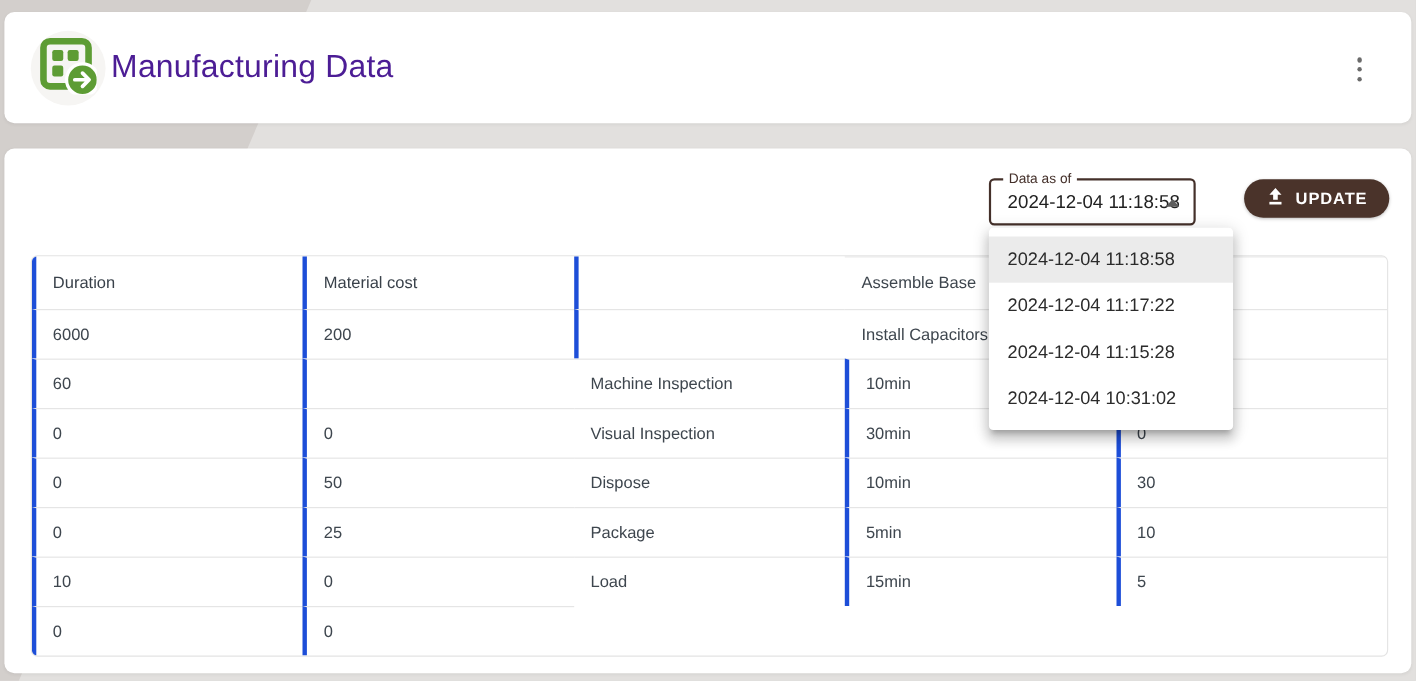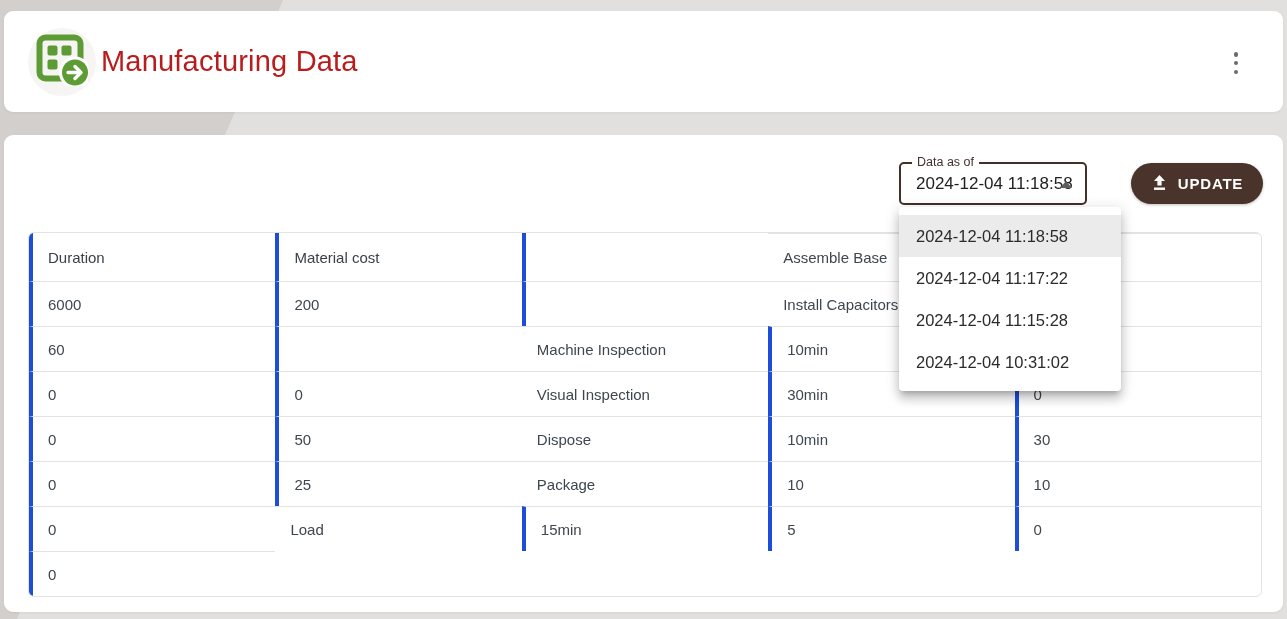--- a/index.html
+++ b/index.html
@@ -19,21 +19,21 @@
   }
   .header-card { top:11px; height:101px; display:flex; align-items:center; }
   .content-card { top:135px; height:477px; }
 
   .icon-bubble {
     position:absolute; left:24px; top:17px; width:68px; height:68px;
     border-radius:50%; background:#f6f5f3; display:flex; align-items:center; justify-content:center;
   }
   .page-title {
     position:absolute; left:97px; top:0; height:101px; display:flex; align-items:center;
-    font-size:29px; font-weight:300; color:#b91c1c; letter-spacing:0.2px;
+    font-size:29px; font-weight:300; color:#4c1d95; letter-spacing:0.2px;
   }
   .kebab {
     position:absolute; right:37px; top:41px; width:20px; height:22px;
     display:flex; flex-direction:column; align-items:center; justify-content:space-between; cursor:pointer;
   }
   .kebab i { width:4.5px; height:4.5px; border-radius:50%; background:#6b6b6b; }
 
   
   .select-box {
     position:absolute; left:899px; top:162px; width:188px; height:43px;
@@ -47,21 +47,21 @@
     position:absolute; left:15px; top:0; height:39px; display:flex; align-items:center;
     font-size:17px; color:#222222;
   }
   .chevron-up {
     position:absolute; right:13px; top:17px; width:0; height:0;
     border-left:6px solid transparent; border-right:6px solid transparent;
     border-bottom:7px solid #5e5e5e;
   }
 
   .update-btn {
-    position:absolute; left:1131px; top:163px; width:132px; height:41px;
+    position:absolute; left:1131px; top:163px; width:132px; height:35px;
     border:none; border-radius:20.5px; background:#4a332a; color:#ffffff;
     display:flex; align-items:center; justify-content:center; gap:10px;
     font-family:"Liberation Sans", sans-serif; font-size:15px; font-weight:bold;
     letter-spacing:0.8px; cursor:pointer; box-shadow:0 1px 3px rgba(0,0,0,0.25); z-index:15;
   }
 
   
   .menu {
     position:absolute; left:899px; top:207px; width:222px; padding:8px 0;
     background:#ffffff; border-radius:4px; z-index:20;
@@ -146,20 +146,21 @@
     <div class="cell body">30min</div>
     <div class="cell body">0</div>
     <div class="cell body">0</div>
     <div class="cell body">50</div>
     <div class="cell body first-col">Dispose</div>
     <div class="cell body">10min</div>
     <div class="cell body">30</div>
     <div class="cell body">0</div>
     <div class="cell body">25</div>
     <div class="cell body first-col">Package</div>
+    <div class="cell body">5min</div>
     <div class="cell body">10</div>
     <div class="cell body">10</div>
     <div class="cell body">0</div>
     <div class="cell body first-col">Load</div>
     <div class="cell body">15min</div>
     <div class="cell body">5</div>
     <div class="cell body">0</div>
     <div class="cell body">0</div>
   </div>
 

